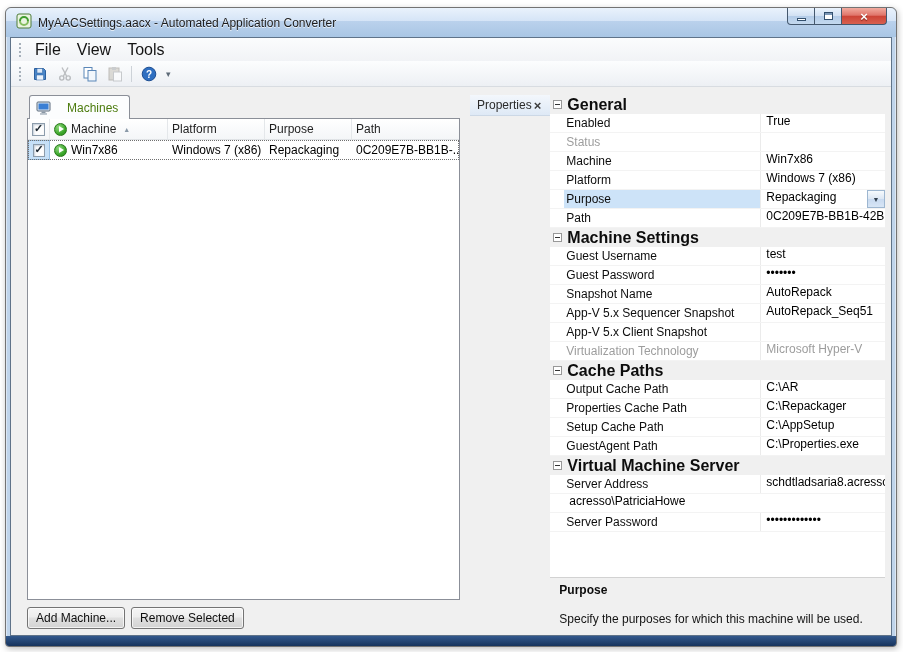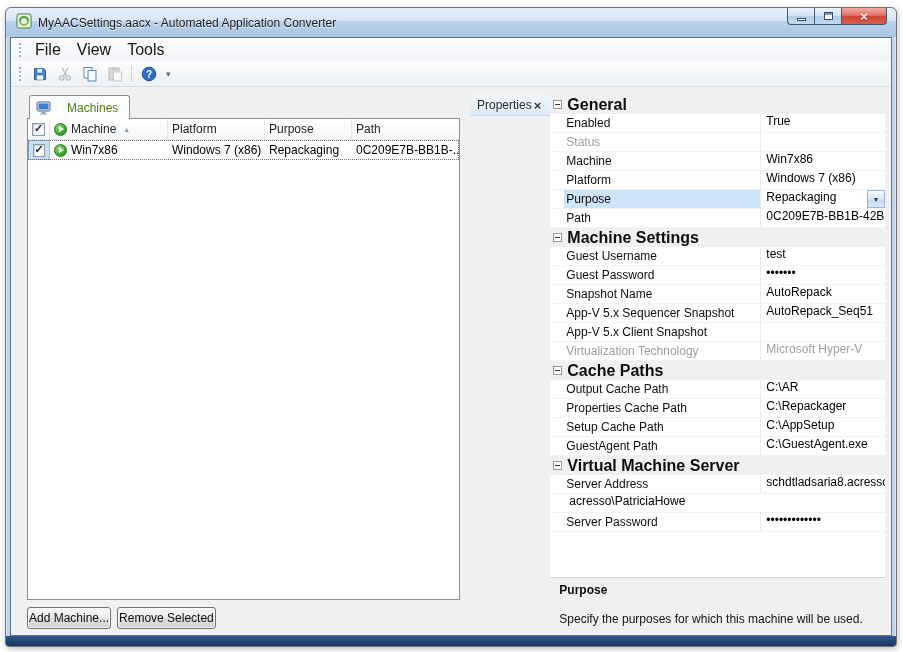--- a/index.html
+++ b/index.html
@@ -69,21 +69,21 @@
   .cell { display:flex; align-items:center; padding:0 4px; overflow:hidden; white-space:nowrap; }
   .cb-cell { width:22px; flex:0 0 auto; justify-content:center; background:#c6e0f7; border:1px solid #97c0e4; }
   .checkbox { width:13px; height:13px; background:#fdfdfd; border:1px solid #8c9cab;
     box-shadow: inset 1px 1px 2px rgba(110,135,160,.4); display:flex; align-items:center; justify-content:center; }
   .checkbox.checked::after { content:"✓"; font-size:11px; font-weight:bold; color:#1f2a33; line-height:1; margin-top:-1px; }
   .play-icon { width:13px; height:13px; flex:0 0 auto; border-radius:50%; position:relative;
     background: radial-gradient(circle at 35% 30%, #93db81, #3aa529 62%, #2c8c1e); border:1px solid #277719; }
   .play-icon::after { content:""; position:absolute; left:4px; top:2.5px;
     border-left:5px solid #fff; border-top:3px solid transparent; border-bottom:3px solid transparent; }
   .left-buttons { flex:0 0 auto; display:flex; gap:6px; padding-top:7px; }
-  .btn { font-size:12px; color:#0f0f0f; padding:3px 1px; border:1px solid #747474; border-radius:3px;
+  .btn { font-size:12px; color:#0f0f0f; padding:3px 8px; border:1px solid #747474; border-radius:3px;
     background:linear-gradient(#f5f5f5,#ededed 45%,#e0e0e0 50%,#d3d3d3); box-shadow: inset 0 0 0 1px rgba(255,255,255,.7); }
 
   
   .right-pane { flex:1; margin-left:10px; display:flex; flex-direction:row; min-width:0; min-height:0; }
   .props-header { height:21px; flex:0 0 auto; display:flex; align-items:center; padding:0 7px;
     background:linear-gradient(#f3f7fc,#dee9f6); border-bottom:1px solid #ccd8e6; font-size:12px; color:#2b2b2b; }
   .props-close { margin-left:auto; font-size:13px; font-weight:bold; color:#3c3c3c; line-height:1; padding:0 2px; }
   .props-body { flex:1; background:#fff; display:flex; flex-direction:column; min-height:0; overflow:hidden; }
   .prop-grid { flex:0 0 auto; }
   .prop-cat { height:19px; background:#f0f0f0; display:flex; align-items:center; font-size:16px; font-weight:bold; color:#0d0d0d; }
@@ -393,21 +393,21 @@
     <div class="prop-value">
       <span>C:\AppSetup</span>
 
     </div>
   </div>
 
   <div class="prop-row">
     <div class="prop-gutter"></div>
     <div class="prop-label">GuestAgent Path</div>
     <div class="prop-value">
-      <span>C:\GuestAgent.exe</span>
+      <span>C:\Properties.exe</span>
 
     </div>
   </div>
 
   <div class="prop-cat">
     <span class="collapse-box"></span>
     <span>Virtual Machine Server</span>
   </div>
 
   <div class="prop-row">

